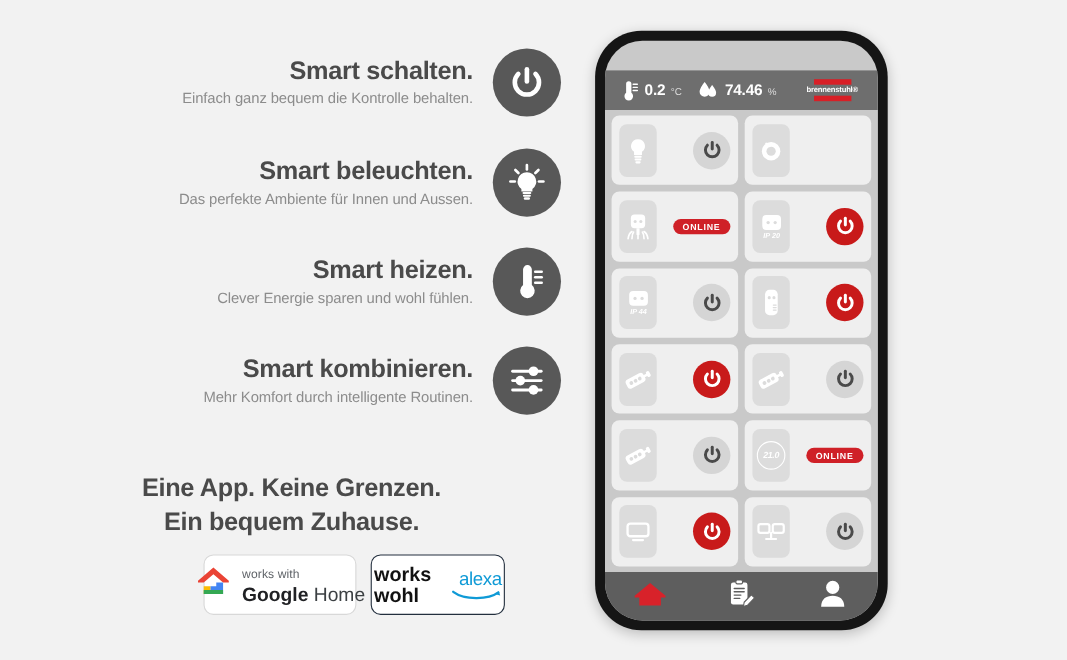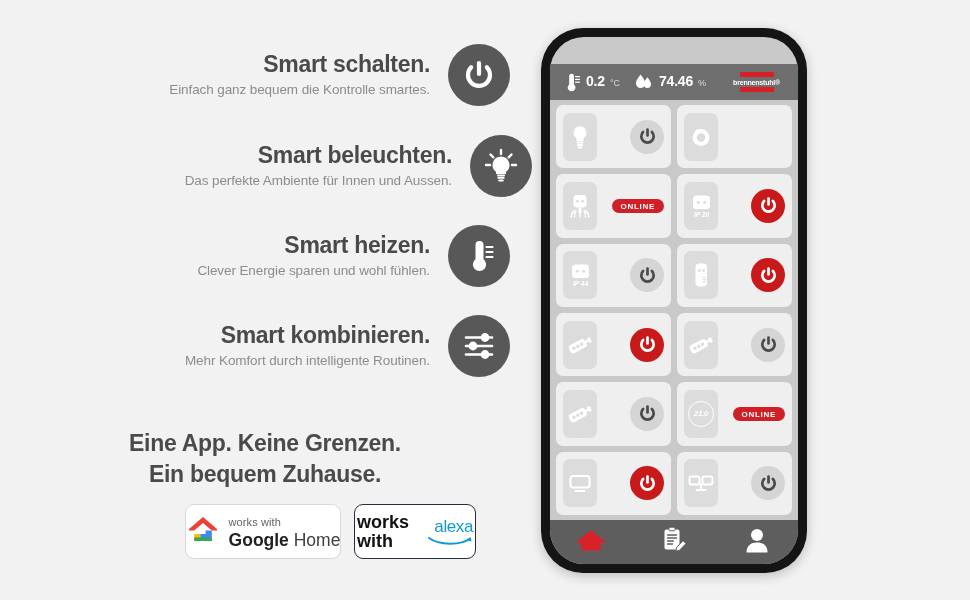--- a/index.html
+++ b/index.html
@@ -29,41 +29,41 @@
     letter-spacing: -0.1px;
   }
   .feature-icon {
     width: 62px; height: 62px; border-radius: 50%;
     background: #585858; flex: none;
     display: flex; align-items: center; justify-content: center;
   }
   .feature-icon svg { display: block; }
 
   .f0 { top: 44px; }
-  .f1 { top: 135px; margin-left: 22px; }
+  .f1 { top: 135px; }
   .f2 { top: 225px; }
   .f3 { top: 315px; }
 
   .tagline {
     position: absolute; right: 20px; top: 428px; width: 490px;
     text-align: center;
     font-size: 23px; font-weight: bold; color: #4a4a4a;
     line-height: 1.35; letter-spacing: -0.3px;
   }
 
   .badges {
     position: absolute; left: 185px; top: 504px;
     display: flex; gap: 13px; align-items: stretch;
   }
   .badge {
     background: #ffffff; border-radius: 9px;
     display: flex; align-items: center; justify-content: center;
   }
   .badge-google {
-    width: 156px; height: 55px; border: 1px solid #d8d8d8;
+    width: 139px; height: 55px; border: 1px solid #d8d8d8;
     gap: 9px; padding: 0 10px;
   }
   .badge-alexa {
     width: 122px; height: 55px; border: 1.6px solid #232f3e;
     gap: 9px; padding: 0 9px;
   }
   .gh-text { line-height: 1.05; text-align: left; }
   .gh-works { font-size: 11px; color: #5f6368; letter-spacing: 0.1px; }
   .gh-home { font-size: 17.5px; color: #3c4043; margin-top: 1px; white-space: nowrap; }
   .gh-home b { font-weight: bold; color: #202124; }
@@ -178,21 +178,21 @@
 </head>
 <body>
 
 <div class="page">
 
   <div class="left-col">
 
     <div class="feature f0">
       <div class="feature-text">
         <div class="feature-title">Smart schalten.</div>
-        <div class="feature-sub">Einfach ganz bequem die Kontrolle smartes.</div>
+        <div class="feature-sub">Einfach ganz bequem die Kontrolle behalten.</div>
       </div>
       <div class="feature-icon">
         <svg width="40" height="40" viewBox="0 0 40 40">
           <path d="M20 8 v11" stroke="#fff" stroke-width="4.2" stroke-linecap="round" fill="none"></path>
           <path d="M12.2 12.2 a11 11 0 1 0 15.6 0" stroke="#fff" stroke-width="4.2" fill="none" stroke-linecap="round"></path>
         </svg>
       </div>
     </div>
 
     <div class="feature f1">
@@ -271,21 +271,21 @@
         </span>
         <span class="gh-text">
           <span class="gh-works">works with</span>
           <div class="gh-home"><b>Google</b> <span>Home</span></div>
         </span>
       </div>
 
       <div class="badge badge-alexa">
         <span class="ax-works">
           <div>works</div>
-          <div>with</div>
+          <div>wohl</div>
         </span>
         <span class="ax-div"></span>
         <span class="ax-logo">
           <span style="font-size:17px;color:#0f9ad6;line-height:1;letter-spacing:-0.4px;">alexa</span>
           <svg width="46" height="11" viewBox="0 0 46 11">
             <path d="M2 3 C12 10.5 34 10.5 43 3.5" stroke="#0f9ad6" stroke-width="2.1" fill="none" stroke-linecap="round"></path>
             <path d="M43.5 2.2 l1.2 4.2 l-4.3 -1.1 z" fill="#0f9ad6"></path>
           </svg>
         </span>
       </div>

